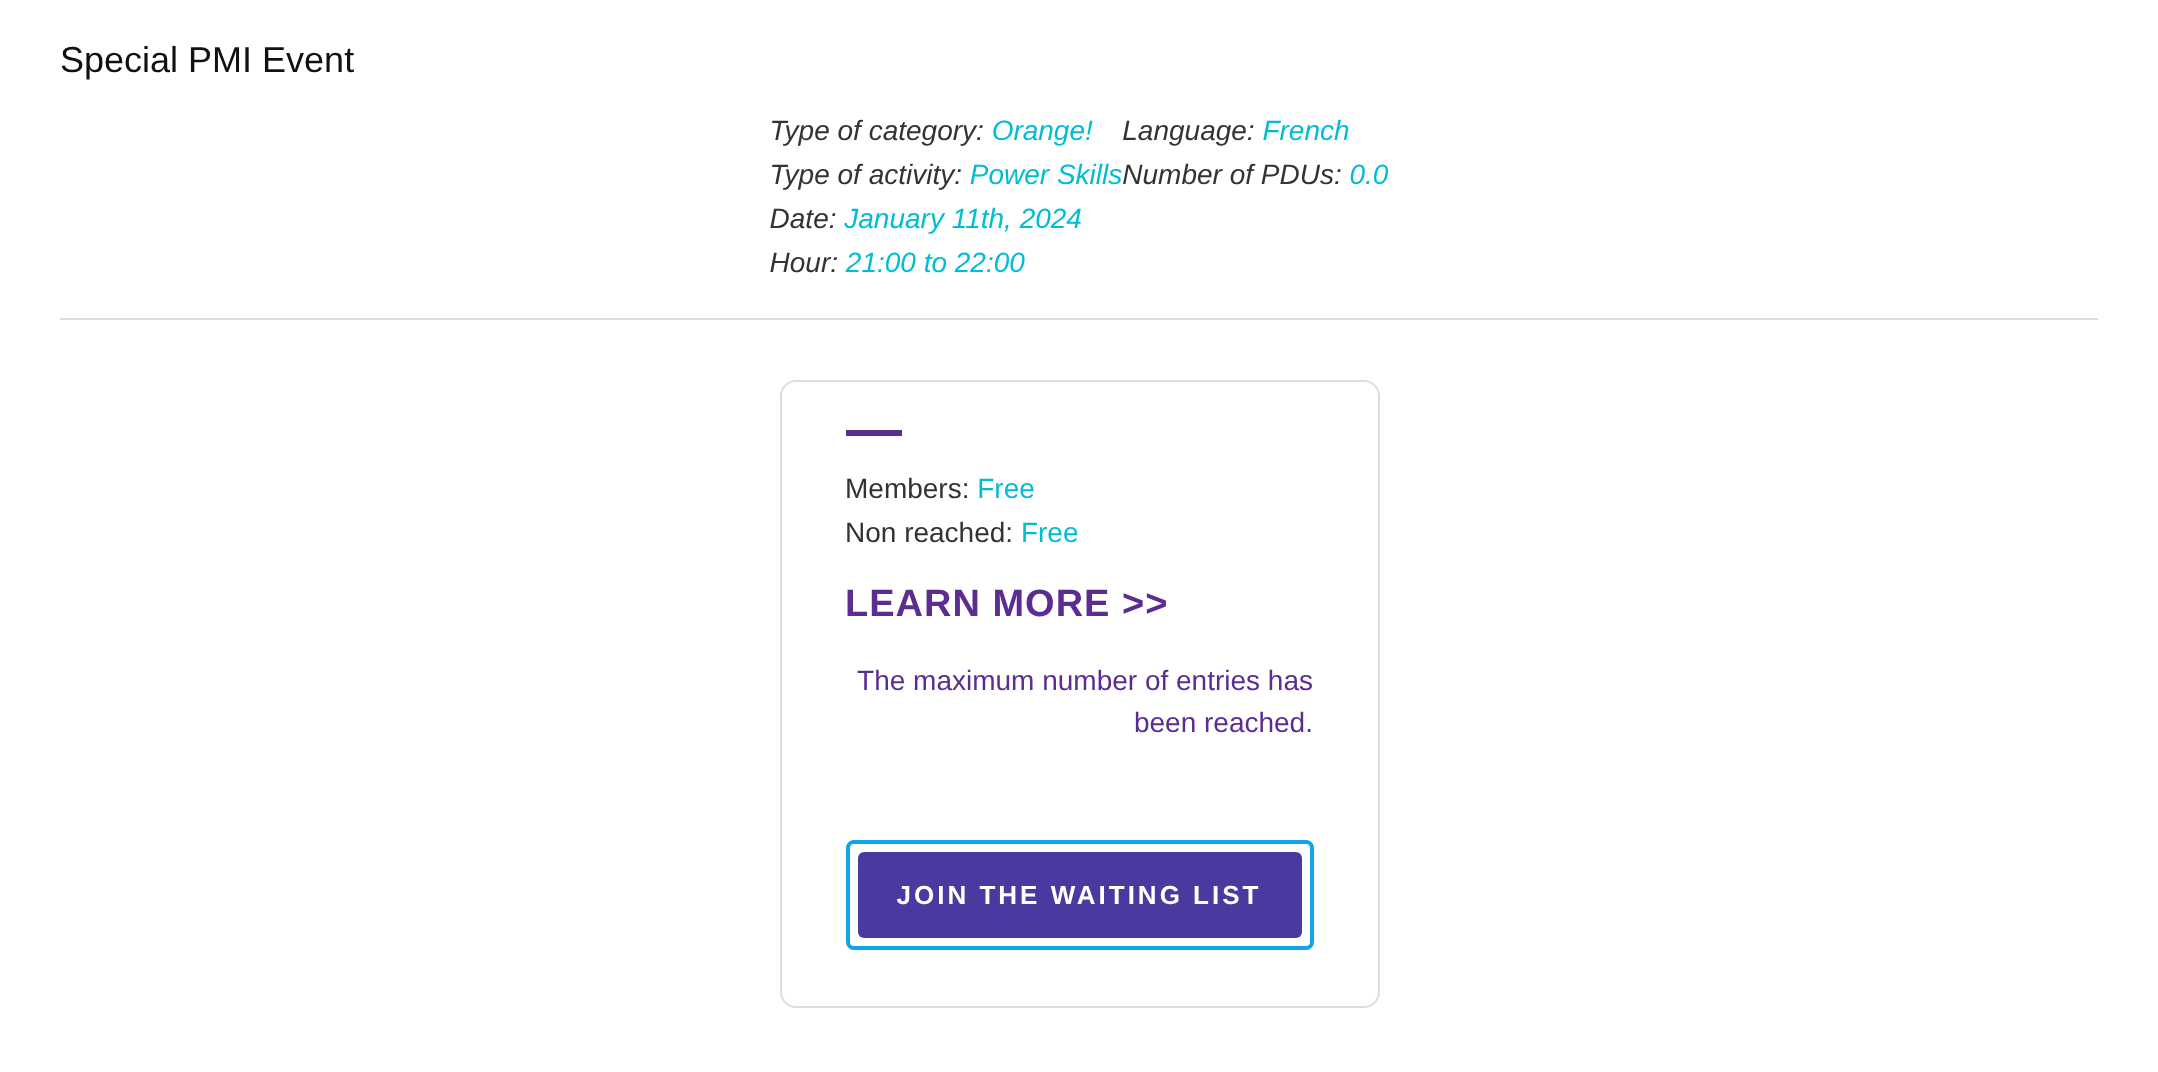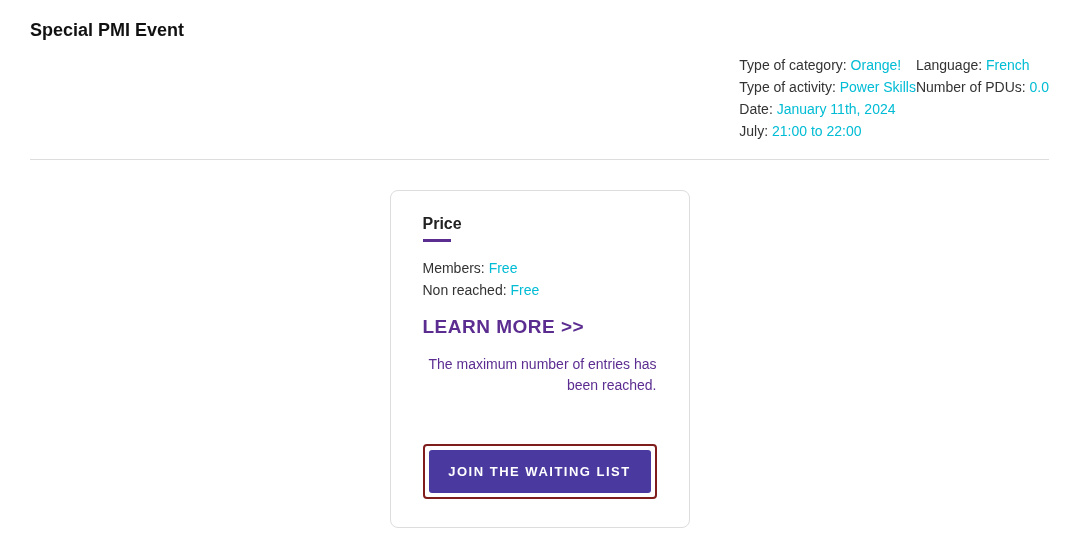--- a/index.html
+++ b/index.html
@@ -9,28 +9,29 @@
     }
     body {
       font-family: Arial, sans-serif;
       font-size: 14px;
       color: #333;
       background: #fff;
       padding: 20px 30px;
     }
     .page-title {
       font-size: 18px;
-      font-weight: bold;
+      font-weight: normal;
       color: #111;
       margin-bottom: 16px;
     }
     .meta-grid {
       display: flex;
-      justify-content: flex-end;
+      justify-content: center;
       margin-bottom: 20px;
+      font-style: italic;
     }
     .meta-left, .meta-right {
       display: flex;
       flex-direction: column;
       gap: 6px;
     }
     .meta-row {
       font-size: 14px;
       color: #333;
     }
@@ -87,21 +88,21 @@
       letter-spacing: 0.5px;
     }
     .max-entries-msg {
       text-align: right;
       color: #5c2d91;
       font-size: 14px;
       margin-bottom: 12px;
       line-height: 1.5;
     }
     .waiting-list-btn-wrapper {
-      border: 2px solid #7f1d1d;
+      border: 2px solid #0ea5e9;
       padding: 4px;
       border-radius: 4px;
       margin-top: 48px;
     }
     .waiting-list-btn {
       display: block;
       width: 100%;
       background: #4a3aa0;
       color: #fff;
       font-size: 13px;
@@ -128,41 +129,40 @@
     </div>
     <div class="meta-row">
       <span class="label">Type of activity:</span>
       <span class="value-cyan">Power Skills</span>
     </div>
     <div class="meta-row">
       <span class="label">Date:</span>
       <span class="value-cyan"> </span><span class="value-cyan">January 11th, 2024</span>
     </div>
     <div class="meta-row">
-      <span class="label">July:</span>
+      <span class="label">Hour:</span>
       <span class="value-cyan"> </span><span class="value-cyan">21:00 to 22:00</span>
     </div>
   </div>
   <div class="meta-right">
     <div class="meta-row">
       <span class="label">Language:</span>
       <span class="value-cyan"> </span><span class="value-cyan">French</span>
     </div>
     <div class="meta-row">
       <span class="label">Number of PDUs:</span>
       <span class="value-cyan"> </span><span class="value-cyan">0.0</span>
     </div>
   </div>
 </div>
 
 <hr class="divider">
 
 <div class="card-wrapper">
   <div class="price-card">
-    <h2>Price</h2>
     <div class="purple-underline"></div>
     <div class="price-row">
       <span>Members:</span>
       <span class="free"> </span><span class="free">Free</span>
     </div>
     <div class="price-row">
       <span>Non reached:</span>
       <span class="free"> </span><span class="free">Free</span>
     </div>
     <a href="#" class="learn-more">LEARN MORE &gt;&gt;</a>

